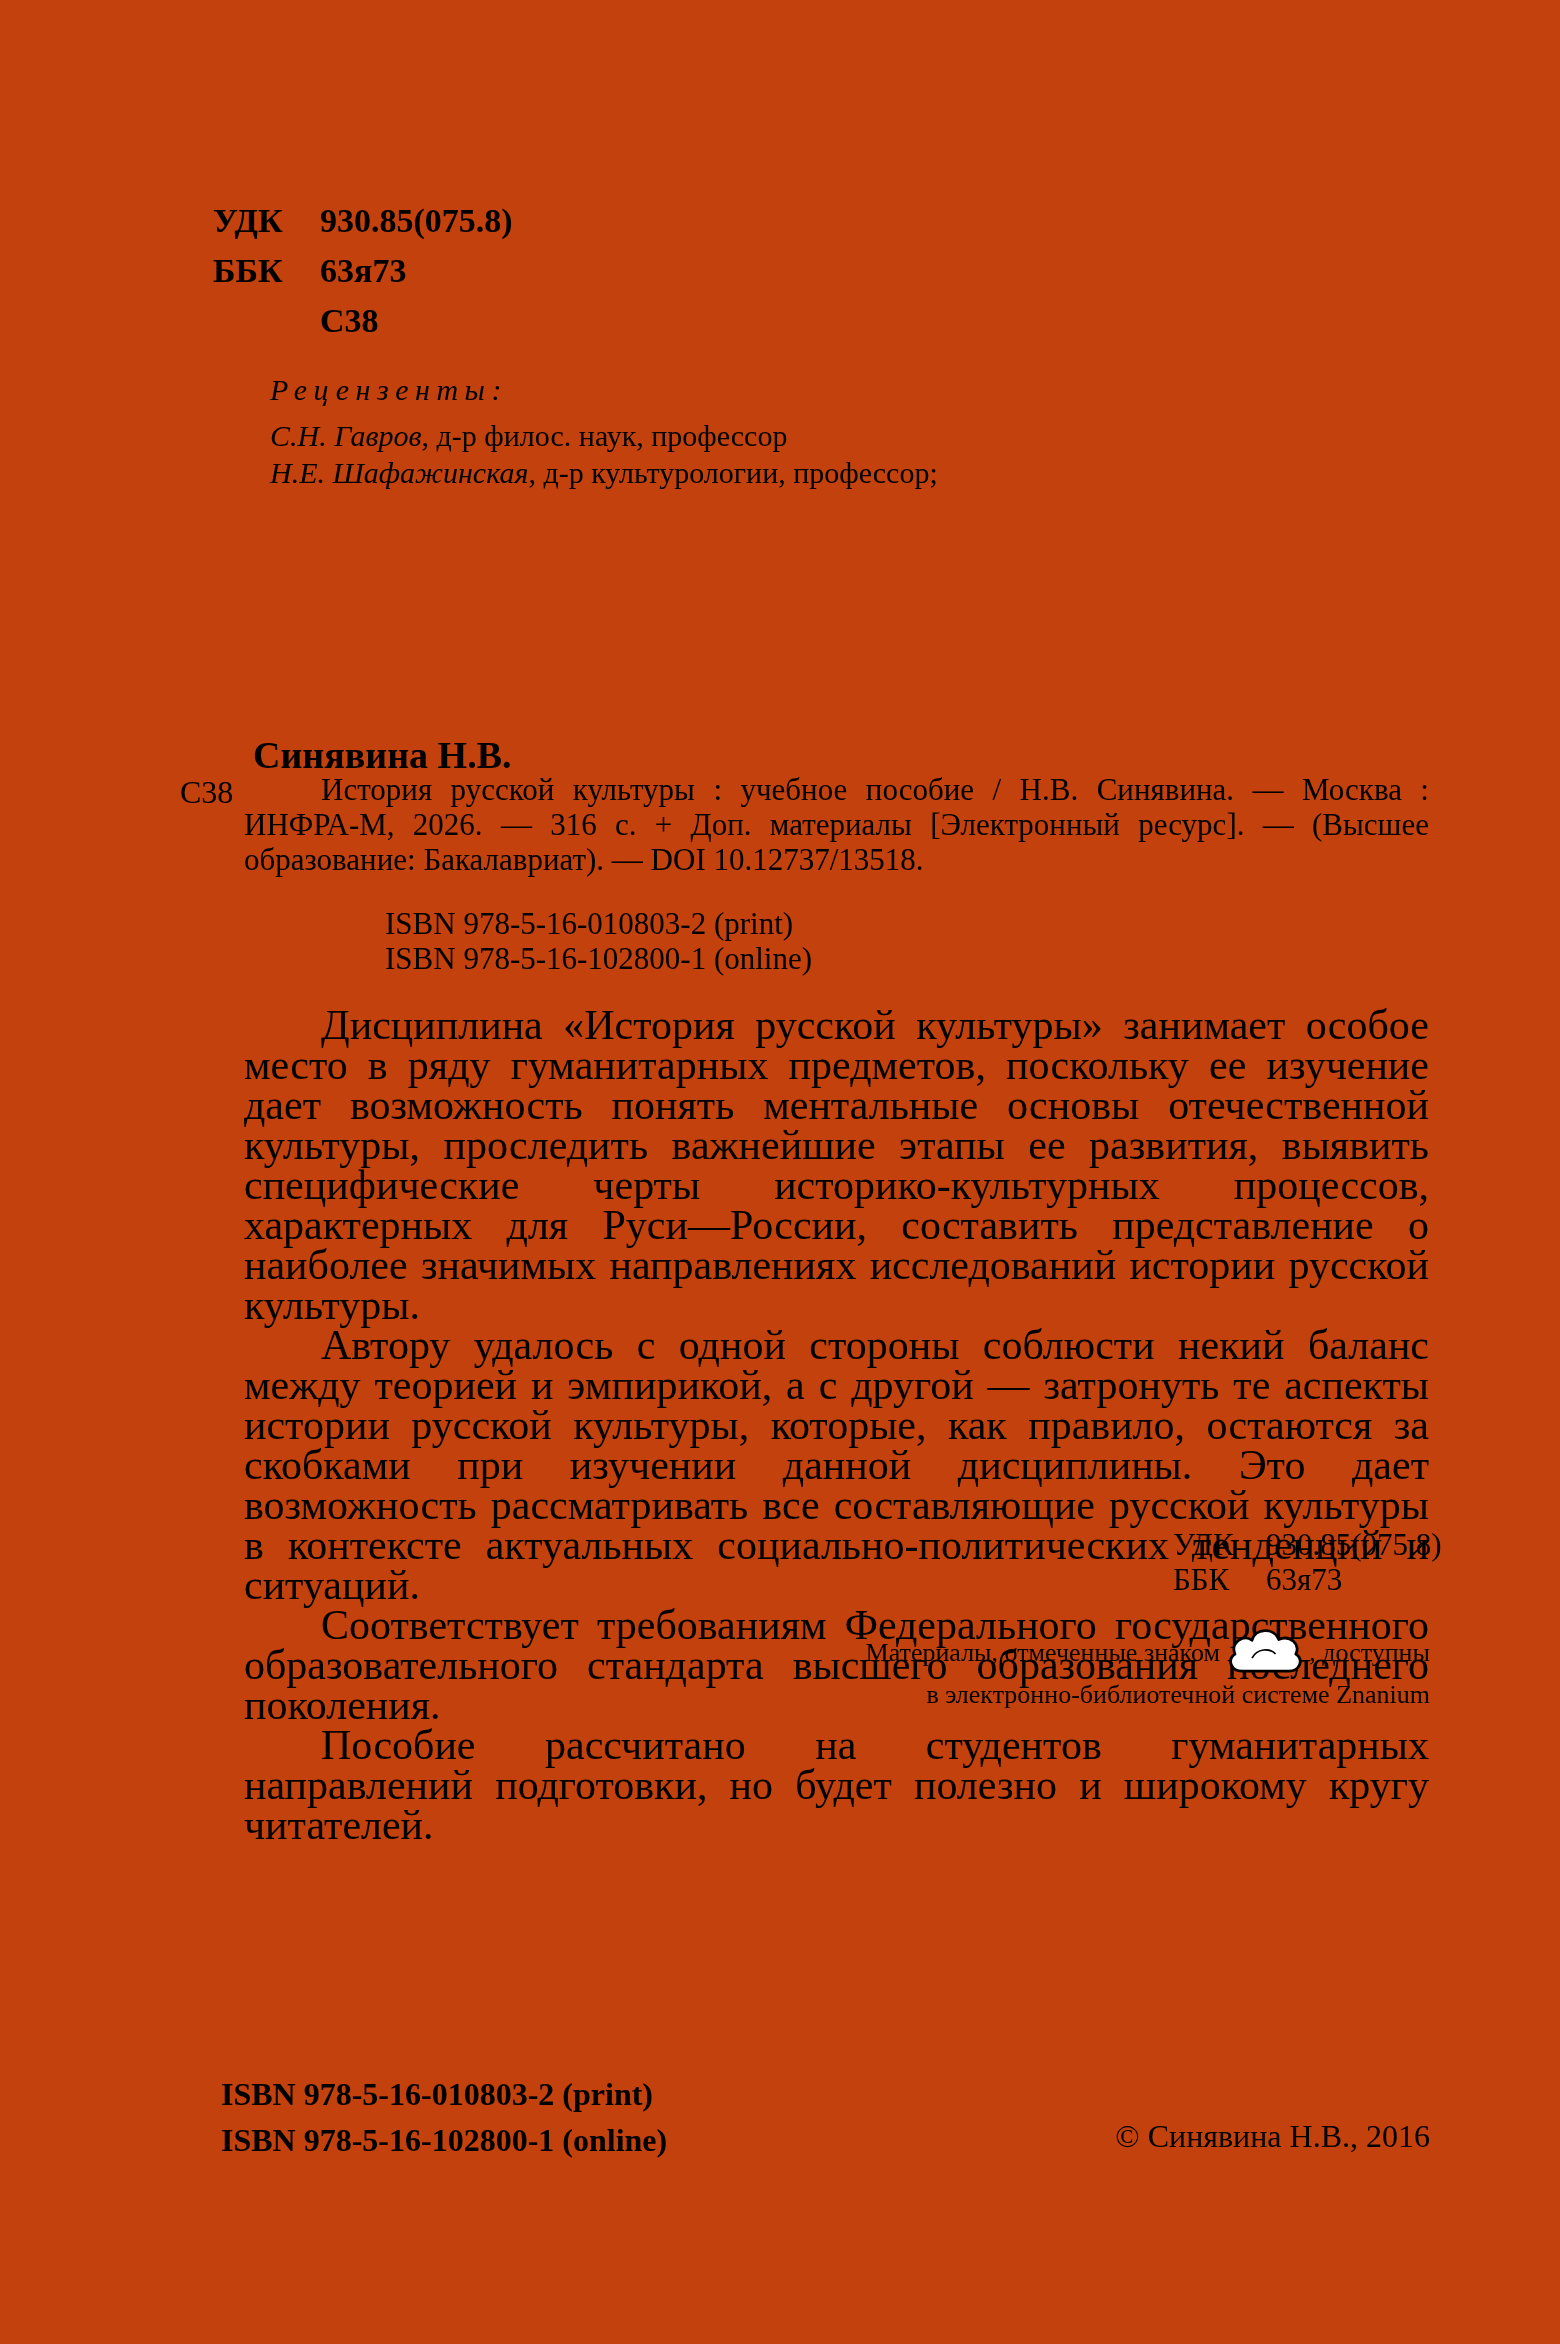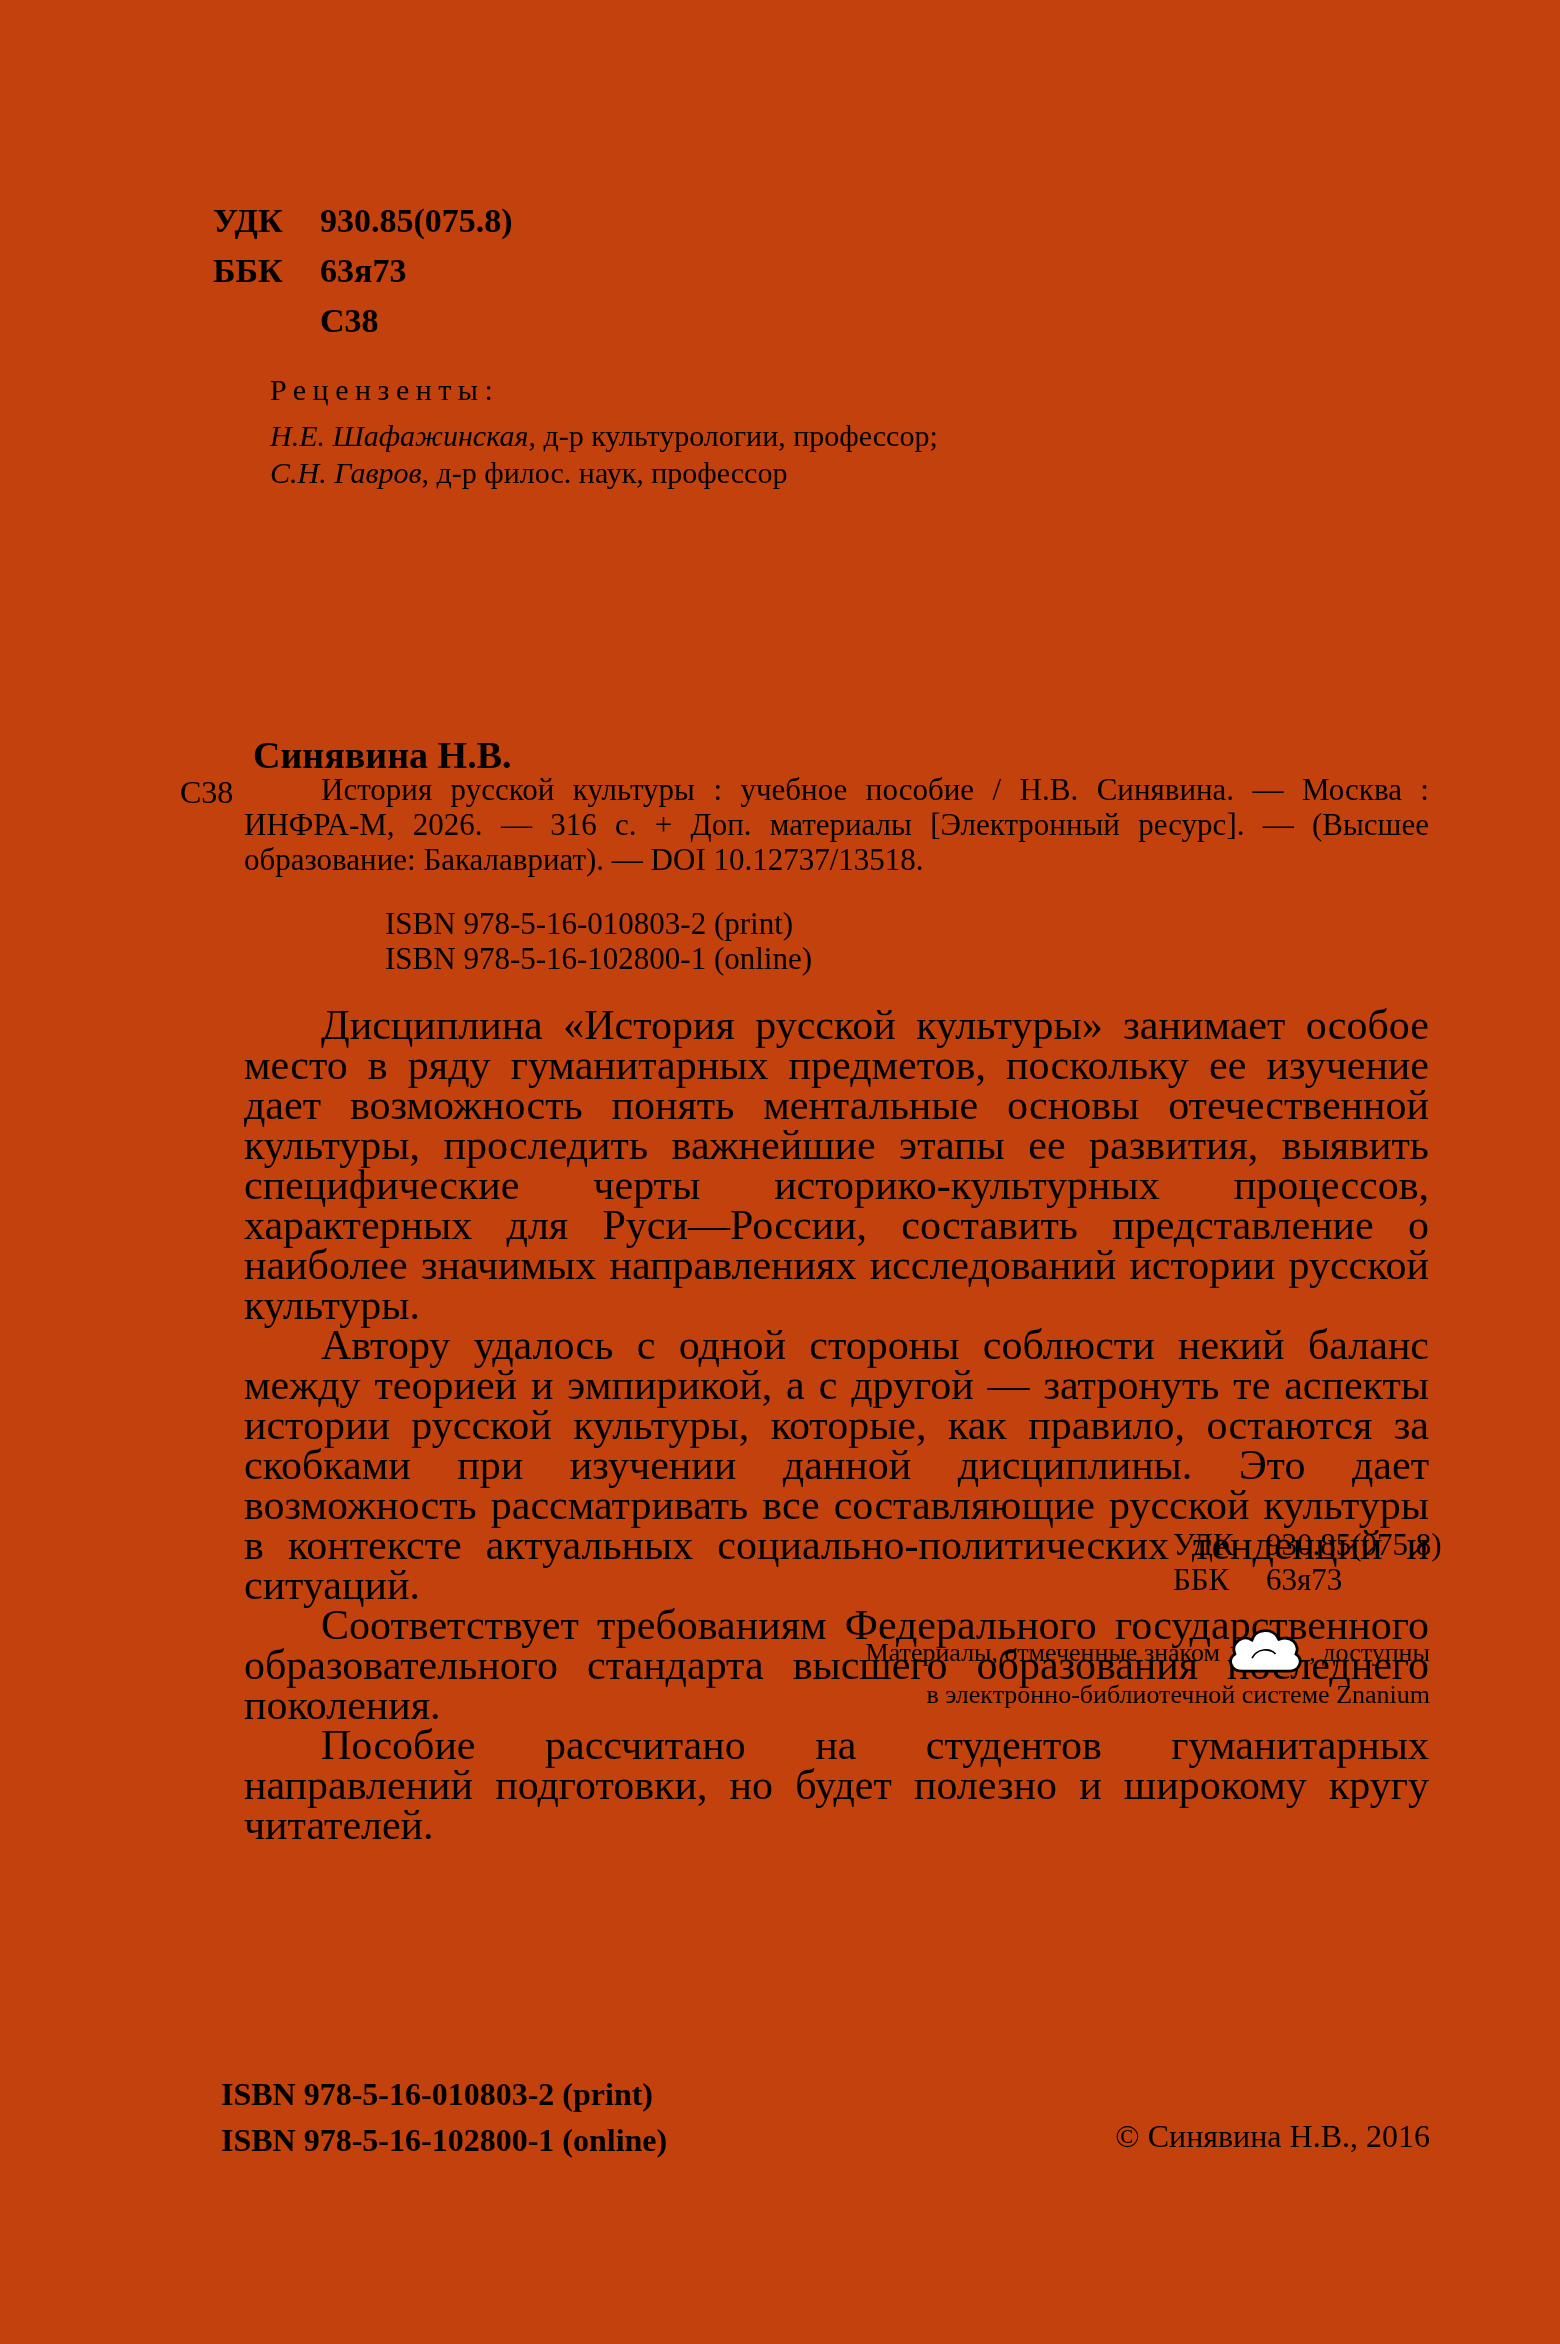--- a/index.html
+++ b/index.html
@@ -17,21 +17,21 @@
   }
   .abs { position: absolute; }
 
   
   #top-codes { left: 213px; top: 196px; font-weight: bold; font-size: 34px; line-height: 50px; }
   #top-codes .row { display: flex; }
   #top-codes .lbl { width: 107px; }
 
   
   #reviewers { left: 270px; top: 371px; font-size: 30px; line-height: 37px; }
-  #reviewers .heading { letter-spacing: 6.5px; margin-bottom: 9.3px; }
+  #reviewers .heading { letter-spacing: 6.5px; margin-bottom: 9.3px; font-style: italic; }
   .rev-name { font-style: italic; }
 
   
   #author { left: 253px; top: 733px; font-weight: bold; font-size: 38px; }
   #record-code { left: 180px; top: 774px; font-size: 32px; }
   #record {
     left: 244px; top: 772px; width: 1185px;
     font-size: 31px; line-height: 35px;
     text-align: justify; text-indent: 77px;
   }
@@ -73,22 +73,22 @@
       <span>63я73</span>
     </div>
     <div class="row">
       <span class="lbl"></span>
       <span>С38</span>
     </div>
   </div>
 
   <div id="reviewers" class="abs">
     <div class="heading">Рецензенты:</div>
+    <div><span class="rev-name">С.Н. Гавров</span><span>, д-р филос. наук, профессор</span></div>
     <div><span class="rev-name">Н.Е. Шафажинская</span><span>, д-р культурологии, профессор;</span></div>
-    <div><span class="rev-name">С.Н. Гавров</span><span>, д-р филос. наук, профессор</span></div>
   </div>
 
   <div id="author" class="abs">Синявина Н.В.</div>
   <div id="record-code" class="abs">С38</div>
   <div id="record" class="abs">История русской культуры : учебное пособие / Н.В. Синявина. — Москва : ИНФРА-М, 2026. — 316 с. + Доп. материалы [Электронный ресурс]. — (Высшее образование: Бакалавриат). — DOI 10.12737/13518.</div>
 
   <div id="isbn-top" class="abs">
     <div>ISBN 978-5-16-010803-2 (print)</div>
     <div>ISBN 978-5-16-102800-1 (online)</div>
   </div>

